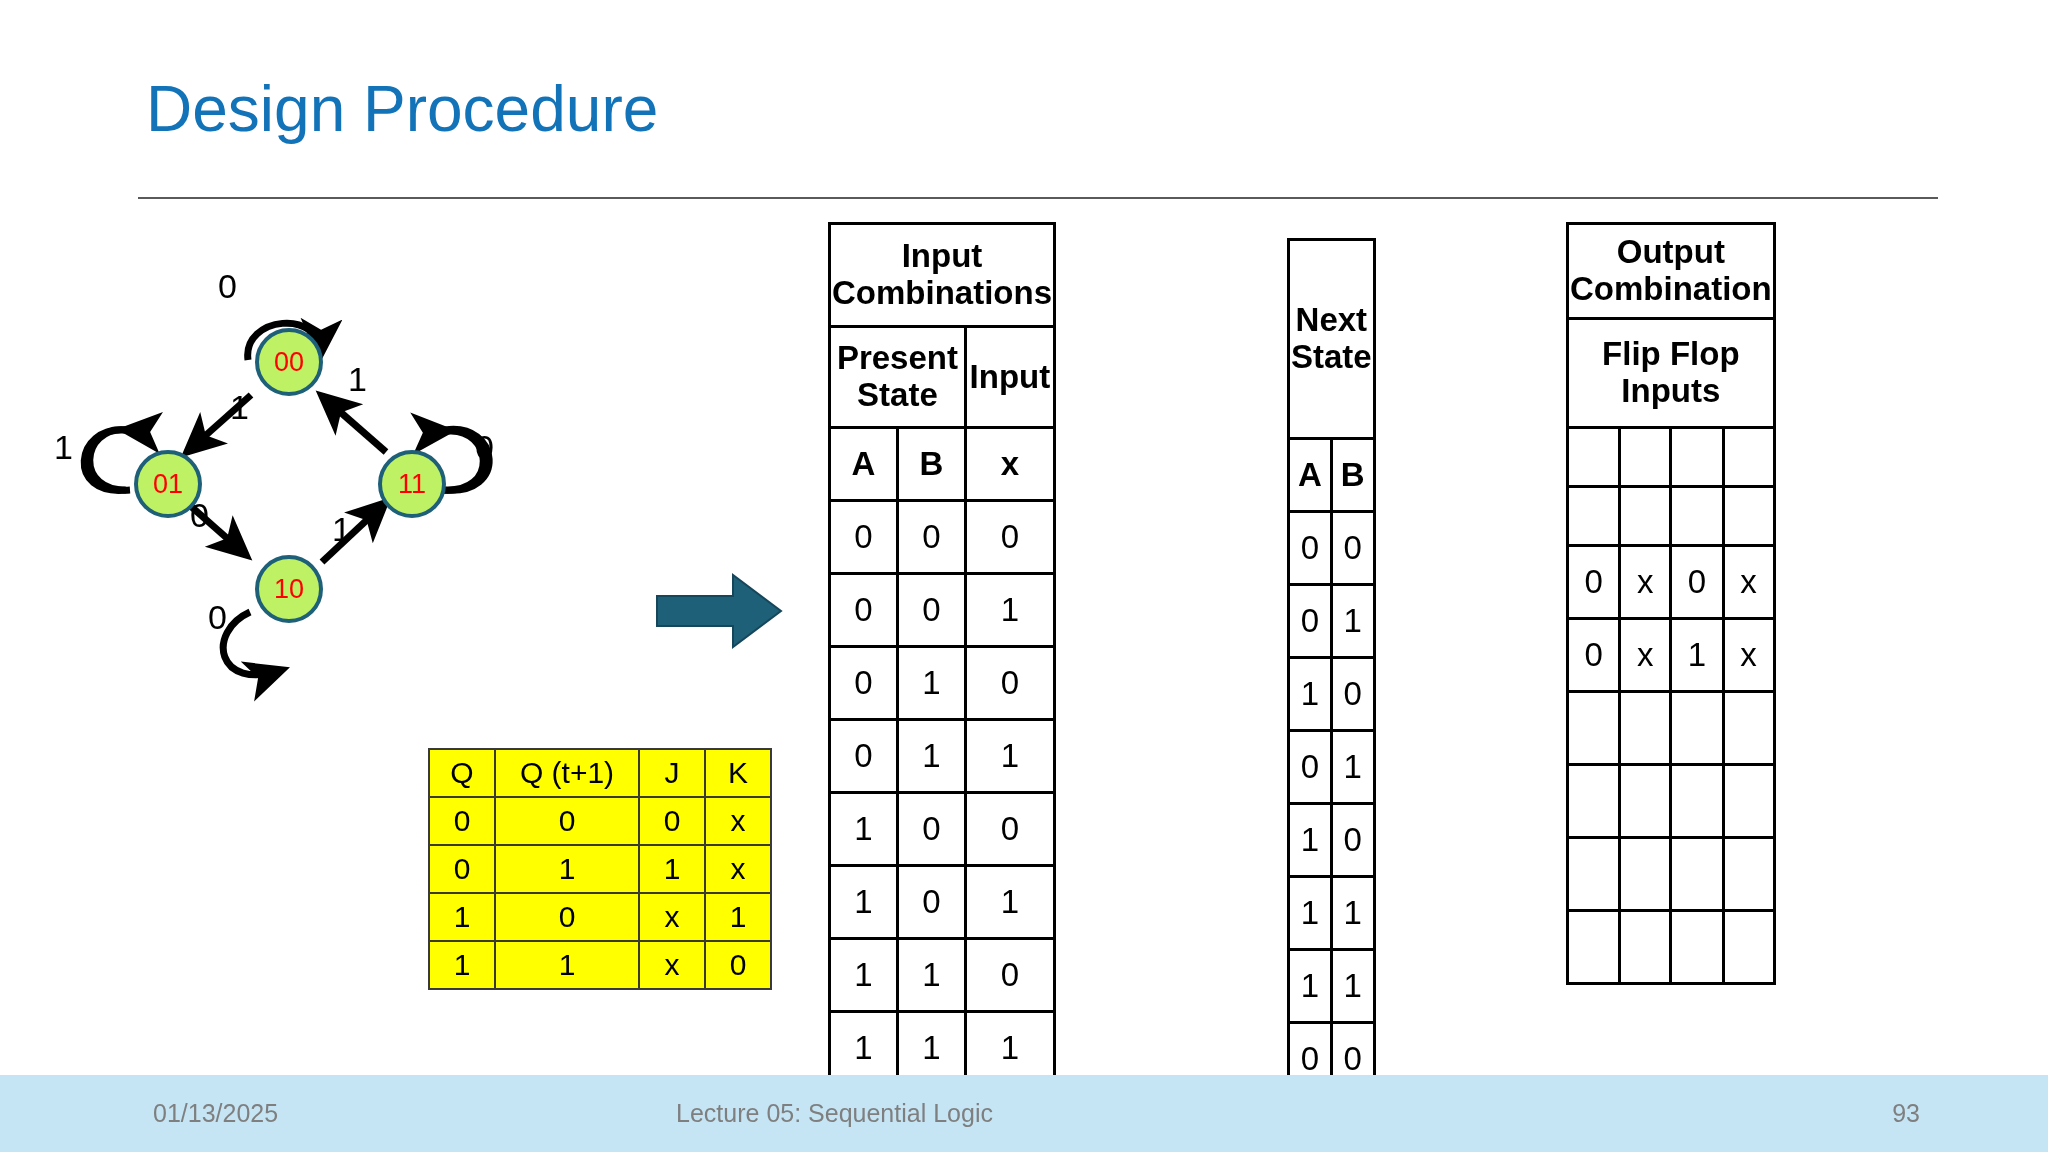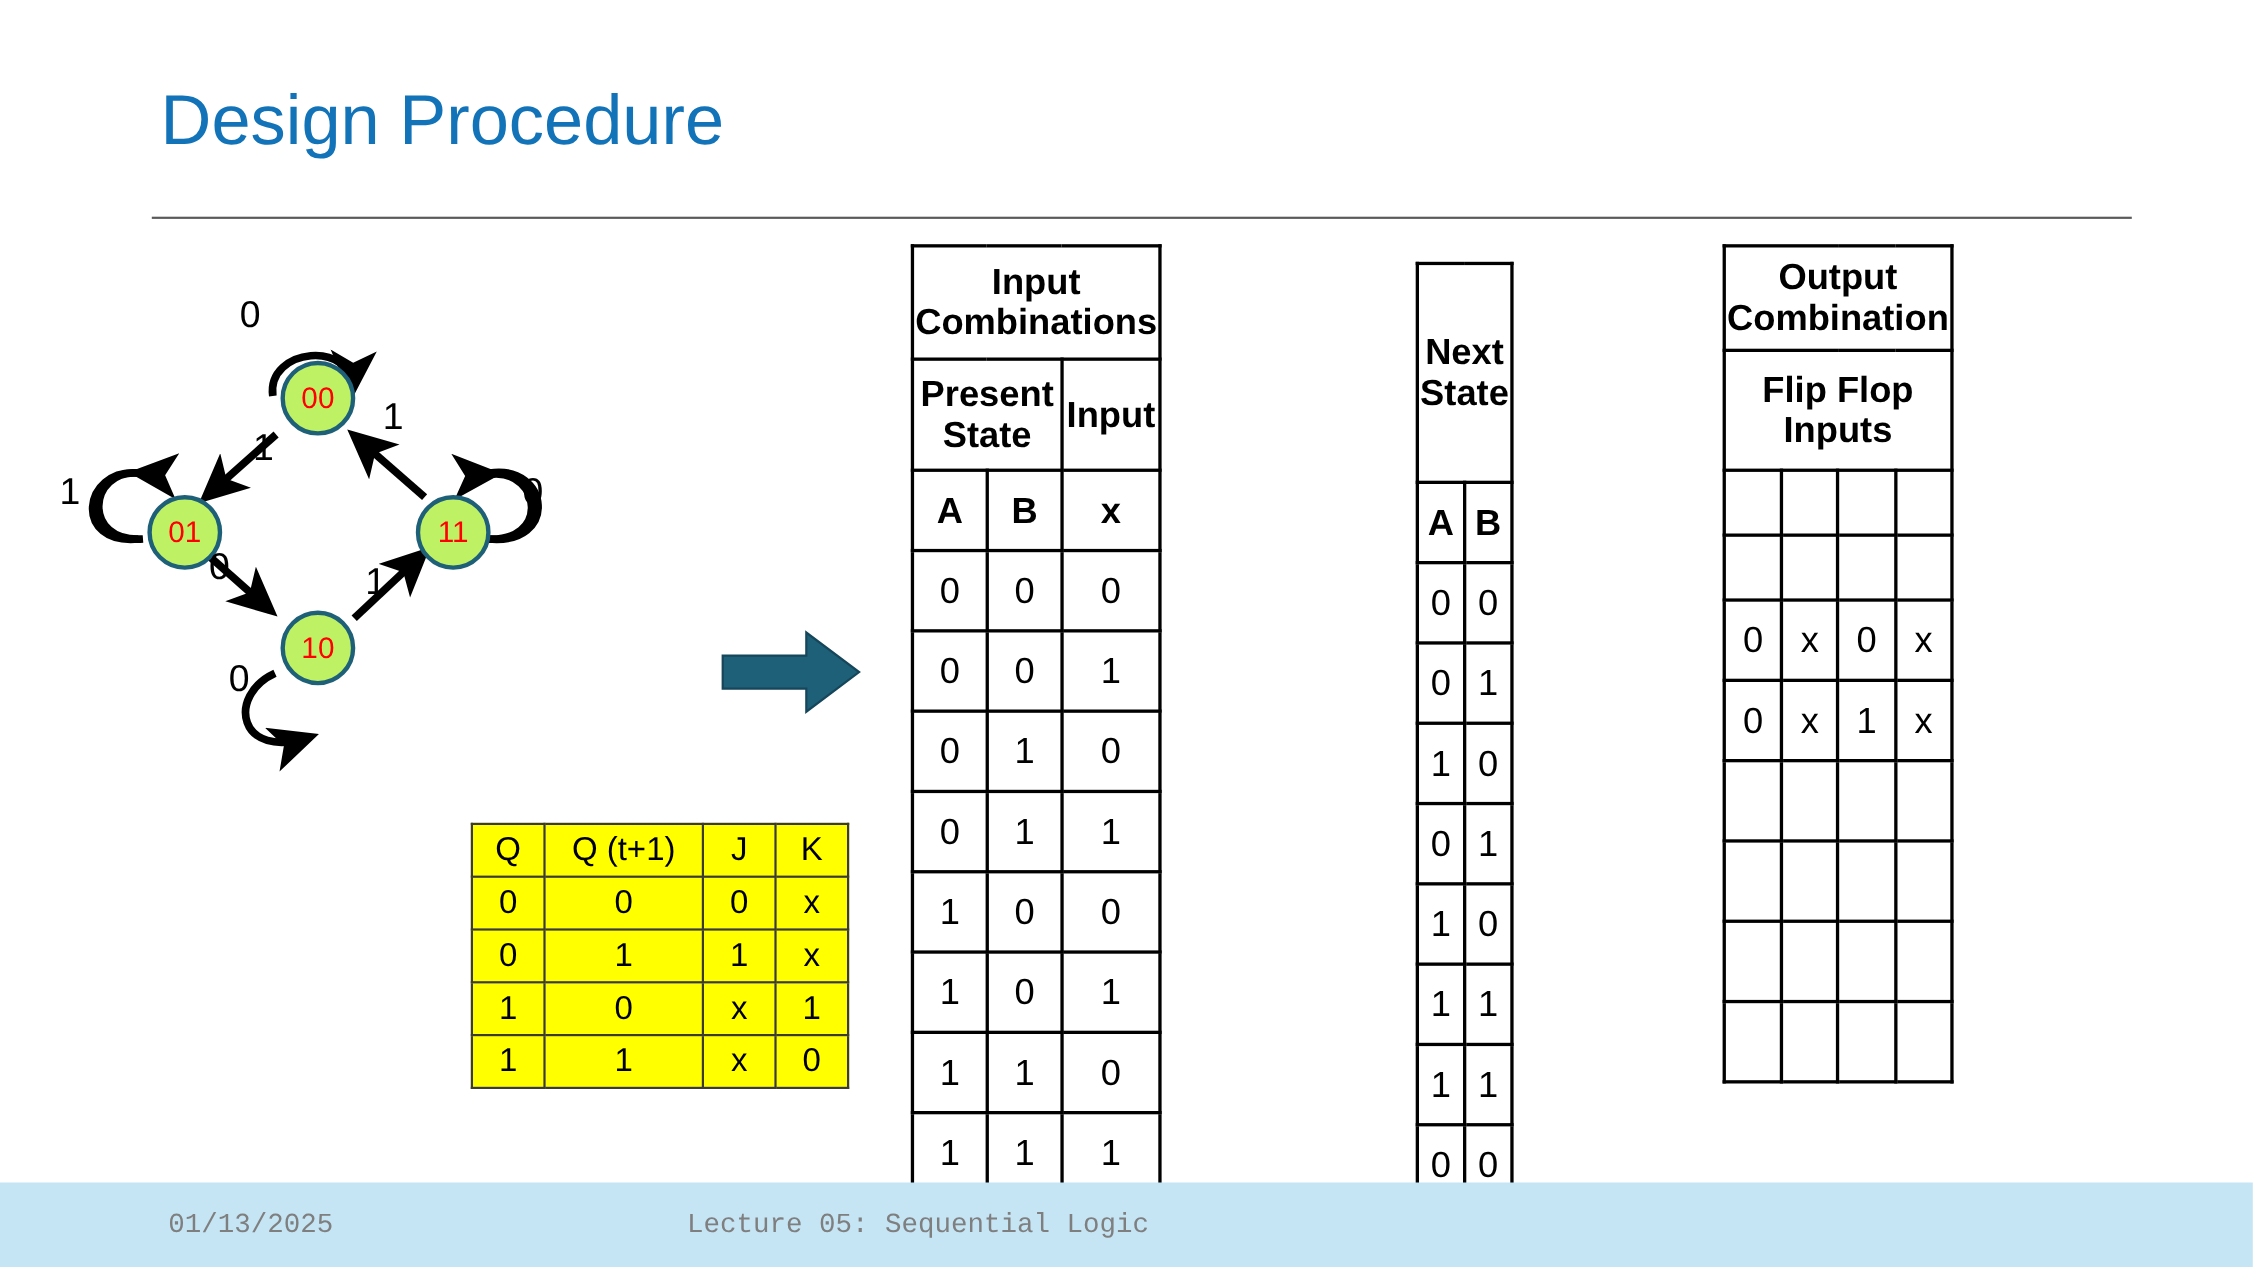--- a/index.html
+++ b/index.html
@@ -70,21 +70,21 @@
   .cwb{width:116px;}
   .ffc{width:107px;}
   .rowh{height:68px;}
   
   #footer{
     position:absolute;left:0;top:1075px;width:2048px;height:77px;
     background:#c5e5f5;
   }
   .foot-txt{
     position:absolute;top:24px;color:#7f7f7f;font-size:25px;
-    font-family:Liberation Mono, monospace;
+    font-family:Liberation Sans, sans-serif;
   }
   #foot-date{left:153px;}
   #foot-center{left:0;width:1669px;text-align:center;}
   #foot-page{left:0;width:1920px;text-align:right;}
 </style>
 </head>
 <body>
 
 <div id="title">Design Procedure</div>
 <div id="title-rule"></div>
@@ -341,13 +341,14 @@
       <td class="val rowh"></td>
       <td class="val rowh"></td>
     </tr>
   </tbody>
     </table>
 </div>
 
 <div id="footer">
   <div class="foot-txt" id="foot-date">01/13/2025</div>
   <div class="foot-txt" id="foot-center">Lecture 05: Sequential Logic</div>
+  <div class="foot-txt" id="foot-page">93</div>
 </div>
 
 </body></html>

